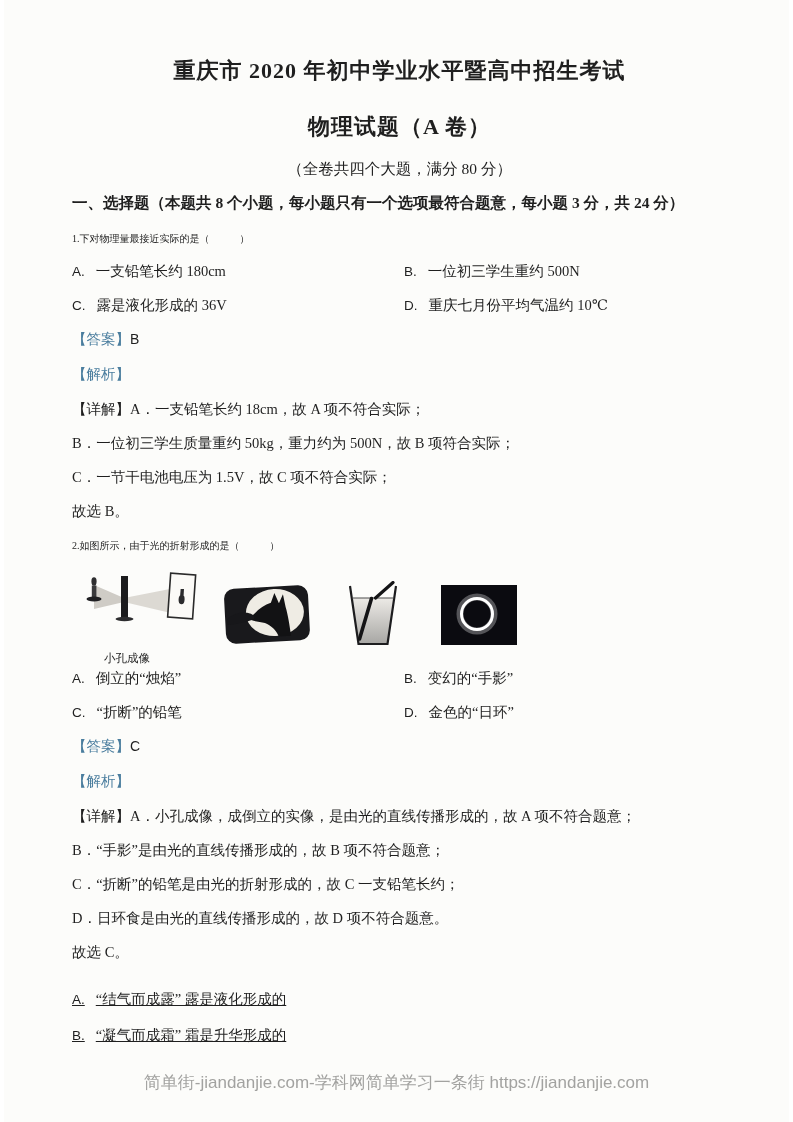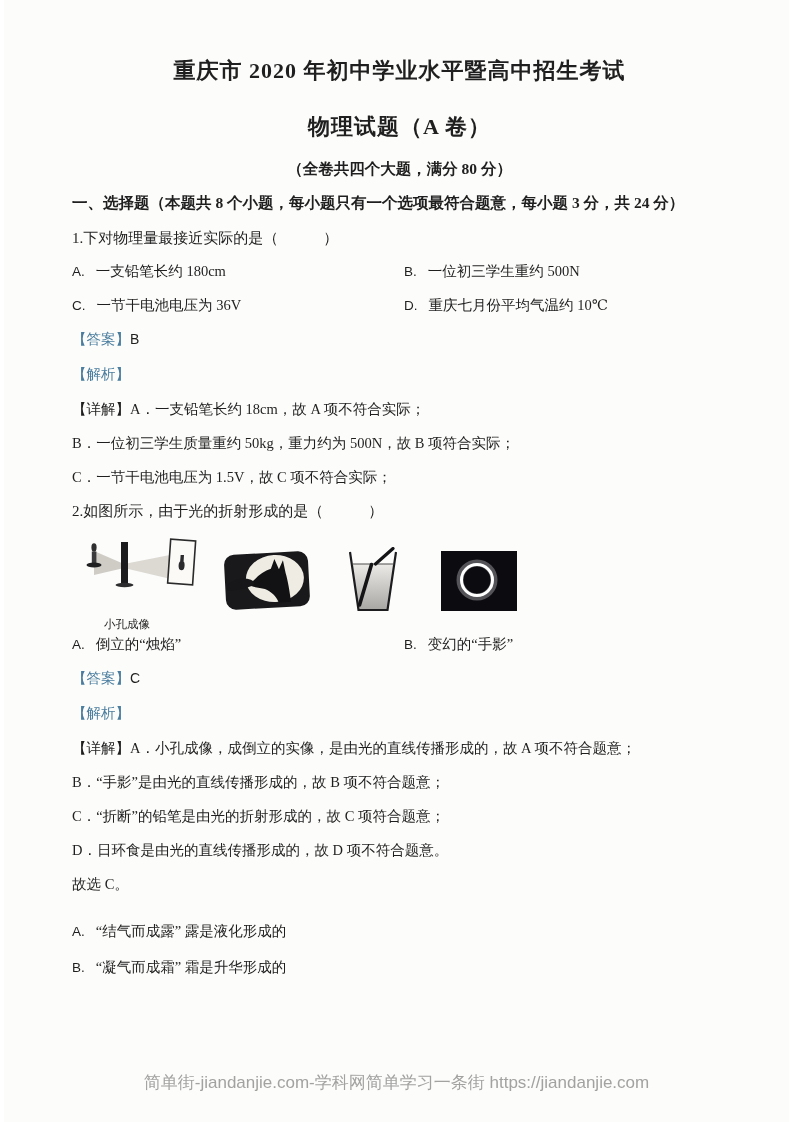--- a/index.html
+++ b/index.html
@@ -30,46 +30,46 @@
   .subtitle {
     text-align: center;
     font-size: 22px;
     font-weight: bold;
     margin-top: 26px;
     letter-spacing: 1px;
   }
   .meta {
     text-align: center;
     font-size: 15.5px;
-    font-weight: bold;
+    font-weight: normal;
     margin-top: 17px;
   }
   .section-heading {
     font-size: 15.5px;
     font-weight: bold;
     margin-top: 13px;
   }
 
-  .q-stem { font-size: 15px; margin-top: 15px; margin-bottom: 14px; line-height: 19px; }
+  .q-stem { font-size: 10px; margin-top: 15px; margin-bottom: 14px; line-height: 19px; }
   .opt-row {
     display: grid;
     grid-template-columns: 332px auto;
     font-size: 14.5px;
     margin-bottom: 15px;
     line-height: 19px;
   }
   .opt-row.single { grid-template-columns: auto; }
   .opt .opt-label { margin-right: 11px; font-family: "Liberation Sans", sans-serif; font-size: 13.5px; }
   .ans-row, .ana-row { font-size: 14.5px; margin-bottom: 16px; line-height: 19px; }
   .tag { color: var(--answer); }
   .ans-val { font-family: "Liberation Sans", sans-serif; font-size: 14px; }
   .detail { font-size: 14.5px; margin-bottom: 15px; line-height: 19px; }
   .conclusion { font-size: 14.5px; margin-bottom: 14px; line-height: 19px; }
   .q3-block { margin-top: 28px; }
-  .q3-block .opt-row { margin-bottom: 17px; }
+  .q3-block .opt-row { margin-bottom: 17px; text-decoration: underline; }
 
   .figure-row {
     display: flex;
     align-items: center;
     height: 96px;
     margin-bottom: 4px;
   }
   .fig { flex: none; gap: 25px; }
   .fig-pinhole { width: 130px; display: flex; flex-direction: column; }
   .fig-caption {
@@ -110,38 +110,39 @@
       <div class="opt-row">
         <div class="opt">
           <span class="opt-label">A.</span><span>一支铅笔长约 180cm</span>
         </div>
         <div class="opt">
           <span class="opt-label">B.</span><span>一位初三学生重约 500N</span>
         </div>
       </div>
       <div class="opt-row">
         <div class="opt">
-          <span class="opt-label">C.</span><span>一节干电池电压为 36V</span>
+          <span class="opt-label">C.</span><span>露是液化形成的 36V</span>
         </div>
         <div class="opt">
           <span class="opt-label">D.</span><span>重庆七月份平均气温约 10℃</span>
         </div>
       </div>
 
       <p class="ans-row">
         <span class="tag">【答案】</span><span class="ans-val">B</span>
       </p>
       <p class="ana-row">
         <span class="tag">【解析】</span>
       </p>
       <p class="detail">
         <span>【详解】</span><span>A．一支铅笔长约 18cm，故 A 项不符合实际；</span>
       </p>
       <p class="detail">B．一位初三学生质量重约 50kg，重力约为 500N，故 B 项符合实际；</p>
       <p class="detail">C．一节干电池电压为 1.5V，故 C 项不符合实际；</p>
+      <p class="conclusion">故选 B。</p>
     </div>
 
     <div>
       <p class="q-stem">2.如图所示，由于光的折射形成的是（　　　）</p>
 
       <div class="figure-row">
 
         <div class="fig fig-pinhole">
           <svg width="130" height="60" viewBox="0 0 130 60">
             <polygon points="22,17 52,30 52,34 22,41" fill="#cfccc6"></polygon>
@@ -200,32 +201,40 @@
       </div>
 
       <div class="opt-row">
         <div class="opt">
           <span class="opt-label">A.</span><span>倒立的“烛焰”</span>
         </div>
         <div class="opt">
           <span class="opt-label">B.</span><span>变幻的“手影”</span>
         </div>
       </div>
+      <div class="opt-row">
+        <div class="opt">
+          <span class="opt-label">C.</span><span>“折断”的铅笔</span>
+        </div>
+        <div class="opt">
+          <span class="opt-label">D.</span><span>金色的“日环”</span>
+        </div>
+      </div>
 
       <p class="ans-row">
         <span class="tag">【答案】</span><span class="ans-val">C</span>
       </p>
       <p class="ana-row">
         <span class="tag">【解析】</span>
       </p>
       <p class="detail">
         <span>【详解】</span><span>A．小孔成像，成倒立的实像，是由光的直线传播形成的，故 A 项不符合题意；</span>
       </p>
       <p class="detail">B．“手影”是由光的直线传播形成的，故 B 项不符合题意；</p>
-      <p class="detail">C．“折断”的铅笔是由光的折射形成的，故 C 项符合题意；</p>
+      <p class="detail">C．“折断”的铅笔是由光的折射形成的，故 C 一支铅笔长约；</p>
       <p class="detail">D．日环食是由光的直线传播形成的，故 D 项不符合题意。</p>
       <p class="conclusion">故选 C。</p>
     </div>
 
     <div class="q3-block">
       <div class="opt-row single">
         <div class="opt">
           <span class="opt-label">A.</span><span>“结气而成露” 露是液化形成的</span>
         </div>
       </div>

